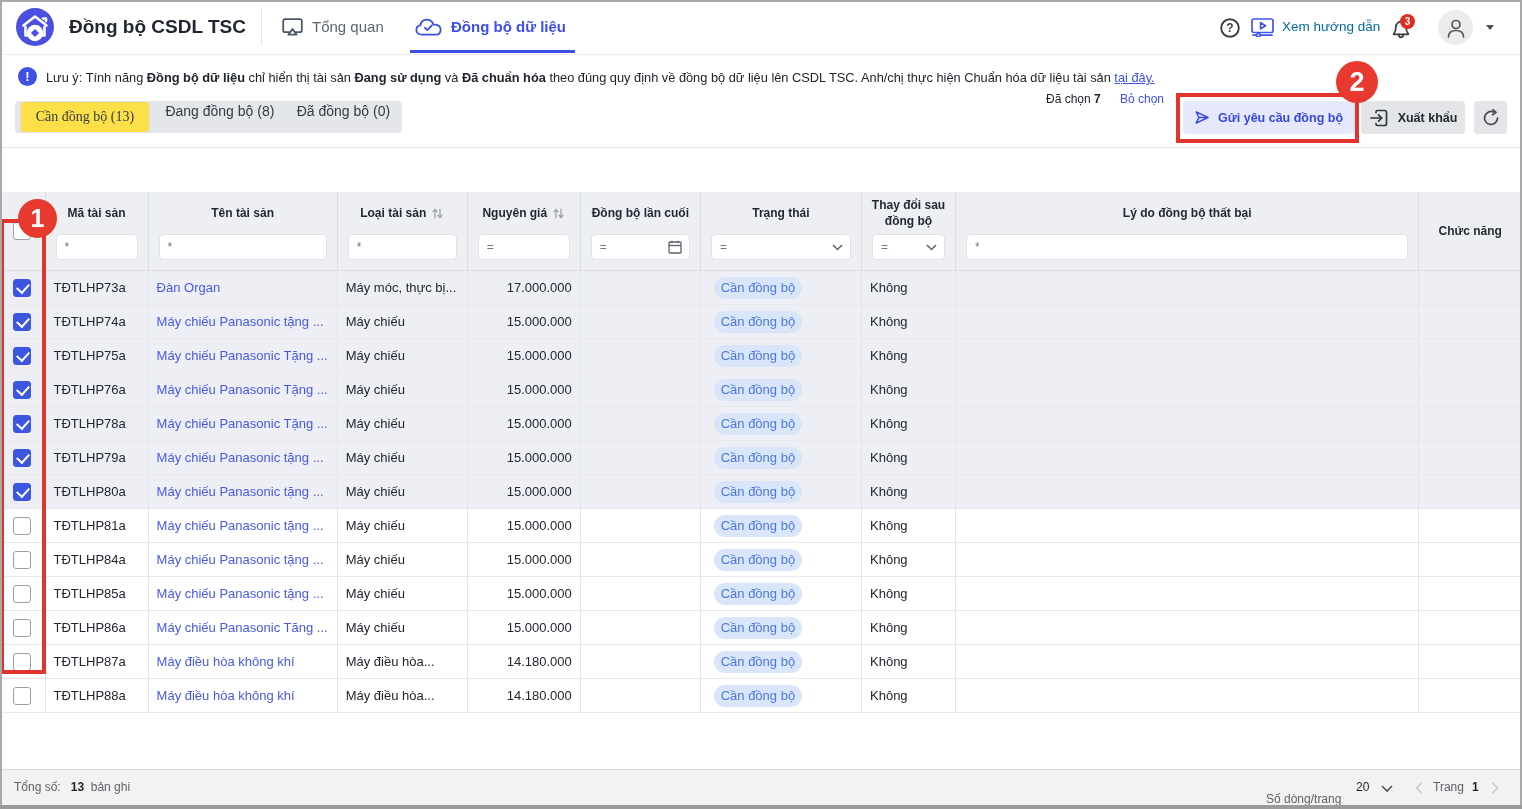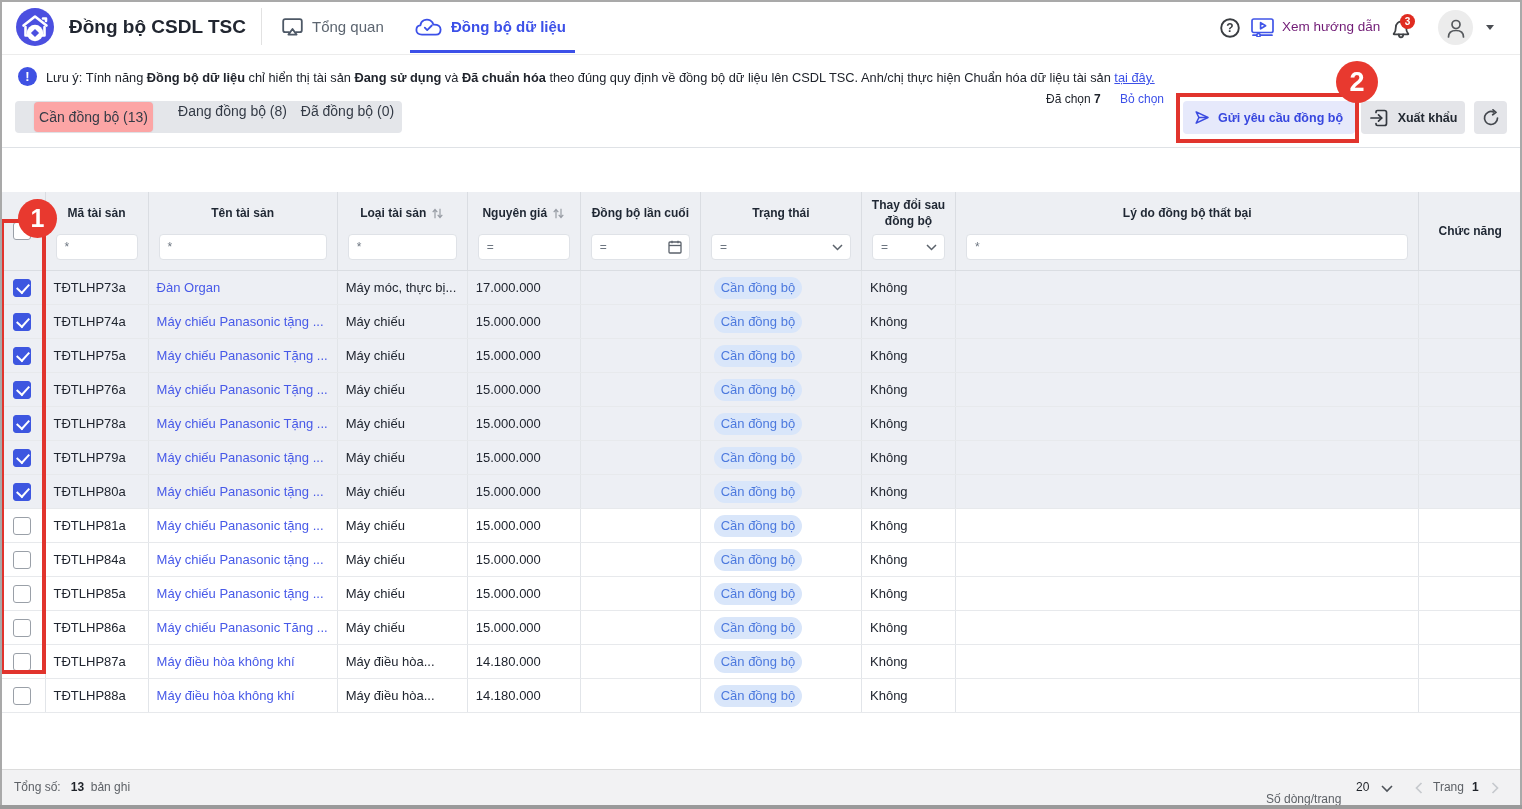--- a/index.html
+++ b/index.html
@@ -15,34 +15,34 @@
 
 .header { left:2px; top:2px; width:1518px; height:53px; background:#fff; border-bottom:1px solid #ececec; }
 .logo { left:16px; top:8px; }
 .title { left:69px; top:0; height:53px; line-height:53px; font-size:19px; font-weight:bold; color:#212630; }
 .hsep { left:261px; top:8px; width:1px; height:37px; background:#e2e2e2; }
 .tab { top:0; height:53px; display:flex; align-items:center; gap:9px; font-size:15px; }
 .tab1 { left:282px; color:#5c6570; }
 .tab2 { left:415px; color:#3c50e8; font-weight:bold; }
 .tabline { left:410px; top:50px; width:165px; height:3px; background:#3c50e8; }
 .hicon { top:0; height:53px; display:flex; align-items:center; } .hicon svg { margin-top:2px; } .belladj { margin-top:6px !important; }
-.guide { left:1282px; top:0; height:53px; line-height:53px; color:#701a75; font-size:13.5px; }
+.guide { left:1282px; top:0; height:53px; line-height:53px; color:#0369a1; font-size:13.5px; }
 .avatar { left:1438px; top:10px; width:35px; height:35px; border-radius:50%; background:#ececec; display:flex; align-items:center; justify-content:center; }
 .caret { left:1486px; top:25px; width:0; height:0; border-left:4px solid transparent; border-right:4px solid transparent; border-top:5.5px solid #4a4d52; }
 .badge { left:1400px; top:14px; width:15px; height:15px; border-radius:50%; background:#e02b20; color:#fff; font-size:10px; font-weight:bold; text-align:center; line-height:15px; }
 
 
 .infoicon { left:18px; top:67px; width:19px; height:19px; border-radius:50%; background:#3f51e3; color:#fff; font-size:13px; font-weight:bold; text-align:center; line-height:19px; }
 .infotext { left:46px; top:70px; font-size:12.8px; color:#20242c; }
 .infotext a { color:#3c50e8; }
 
 
 .pills { left:15px; top:101px; width:387px; height:32px; background:#e4e6ea; border-radius:4px; display:flex; align-items:center; }
 .pill { height:44px; line-height:32px; text-align:center; font-size:14px; color:#343b46; }
-.pill.active { background:#fca5a5; border-radius:4px; height:30px; line-height:30px; margin:19px; box-shadow:0 0 2px rgba(0,0,0,0.08); }
+.pill.active { background:#fde047; border-radius:4px; height:30px; line-height:30px; margin:6px; box-shadow:0 0 2px rgba(0,0,0,0.08);font-family:Liberation Serif, serif; }
 .selinfo { top:83px; height:33px; line-height:33px; font-size:12px; }
 .btn { top:101px; height:33px; border-radius:4px; display:flex; align-items:center; justify-content:center; gap:9px; font-size:12.5px; font-weight:bold; }
 .btn-send { left:1183px; width:172px; background:#e6e9fb; color:#3747df; }
 .btn-export { left:1361px; width:104px; background:#e4e5e9; color:#222831; }
 .btn-refresh { left:1474px; width:33px; background:#e4e5e9; }
 
 
 table { border-collapse:collapse; table-layout:fixed;margin-top:44px; }
 .tbl { left:0; top:148px; width:1521px; }
 th, td { padding:0; font-weight:normal; }
@@ -55,21 +55,21 @@
 .fin .right { position:absolute; right:7px; top:0; height:24px; display:flex; align-items:center; }
 td { height:34px; border-right:1px solid #e2e5e9; border-bottom:1px solid #e7e9ec; font-size:13px; color:#212630; }
 td.last { border-right:none; }
 tr.sel td { background:#edeff4; }
 td.cb { text-align:center; }
 .cbx { width:18px; height:18px; border:1.5px solid #9aa0a8; border-radius:3px; background:#fff; display:inline-block; vertical-align:middle; }
 .cbx.on { background:#3d56e0; border-color:#3d56e0; position:relative; }
 .cbx.on:after { content:""; position:absolute; left:4.5px; top:1.5px; width:6px; height:10px; border:solid #fff; border-width:0 2.2px 2.2px 0; transform:rotate(42deg); }
 .name { color:#4759e8; }
 td .pad { padding:0 8px; display:block; overflow:hidden; white-space:nowrap; }
-td.num { }
+td.num { text-align:right; }
 .chip { display:inline-block; margin-left:13px; width:88px; height:22px; border-radius:11px; background:#d9e6fa; color:#4c79de; font-size:13px; text-align:center; line-height:22px; }
 
 
 .footer { left:2px; bottom:4px; width:1518px; height:36px; background:#f2f2f3; border-top:1px solid #dcdcdc; font-size:12px; color:#5d6166; }
 .footer .left { position:absolute; left:12px; top:0; height:35px; line-height:35px; }
 
 
 .rect1 { left:0px; top:219px; width:46px; height:455px; border:4px solid #e1342d; }
 .circ { border-radius:50%; background:#e8392f; color:#fff; text-align:center; font-weight:bold; }
 .circ1 { left:18px; top:199px; width:39px; height:39px; font-size:25px; line-height:39px; }

